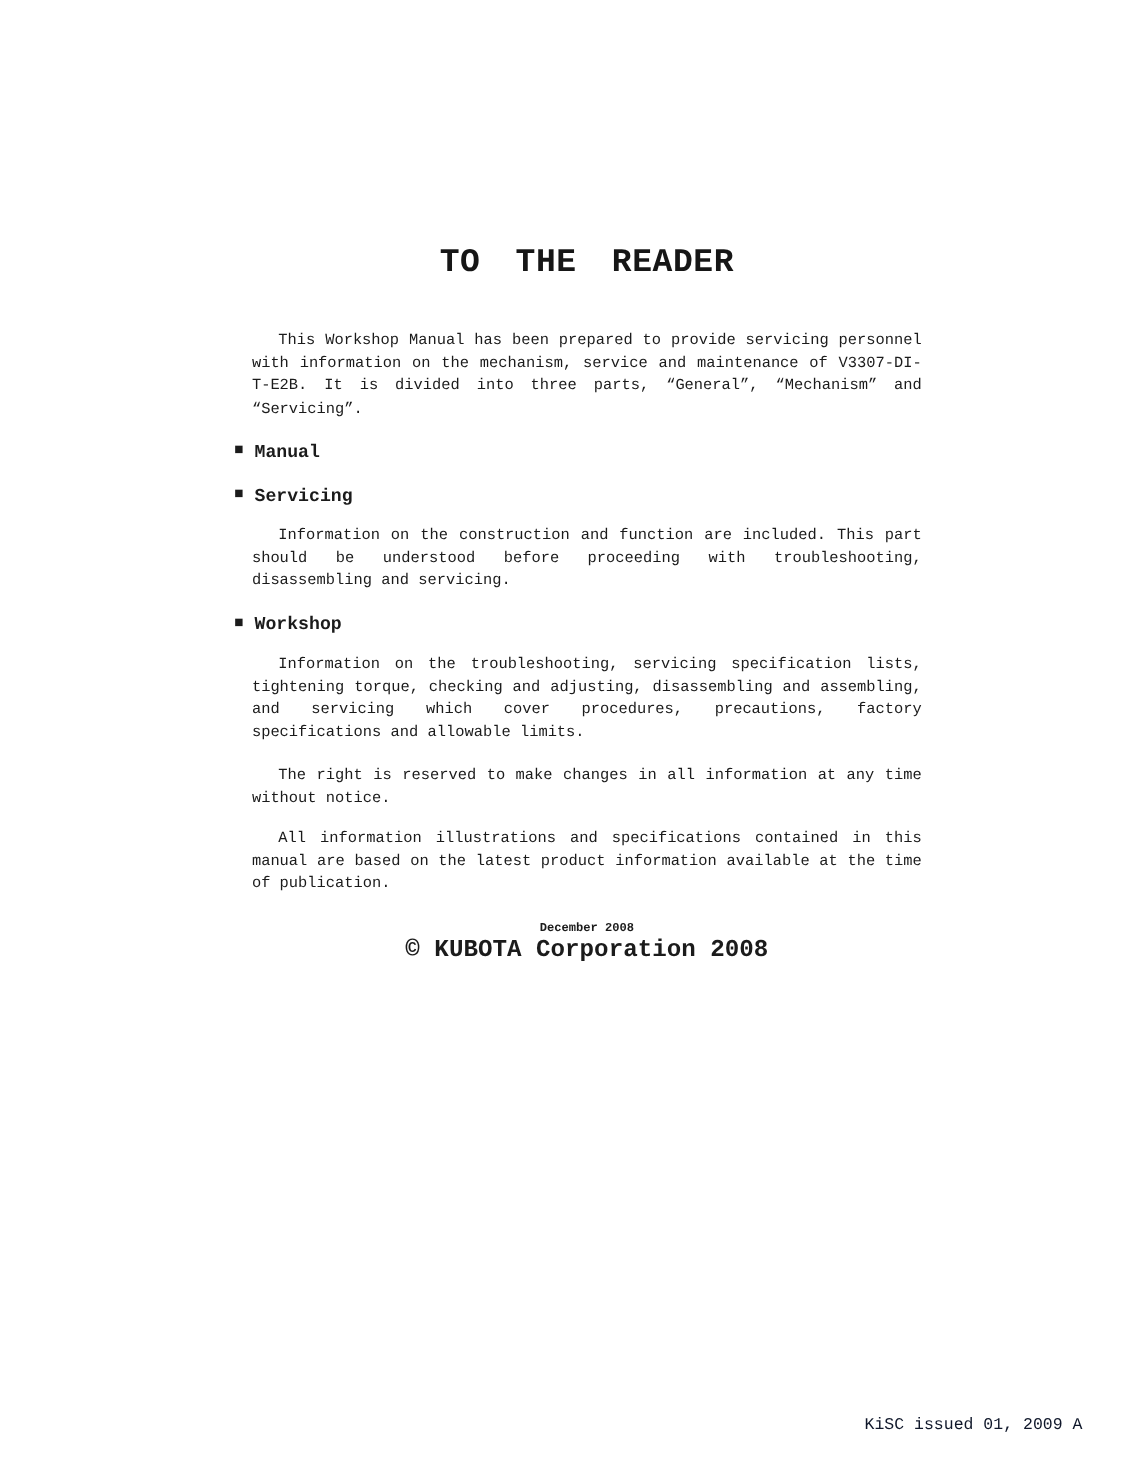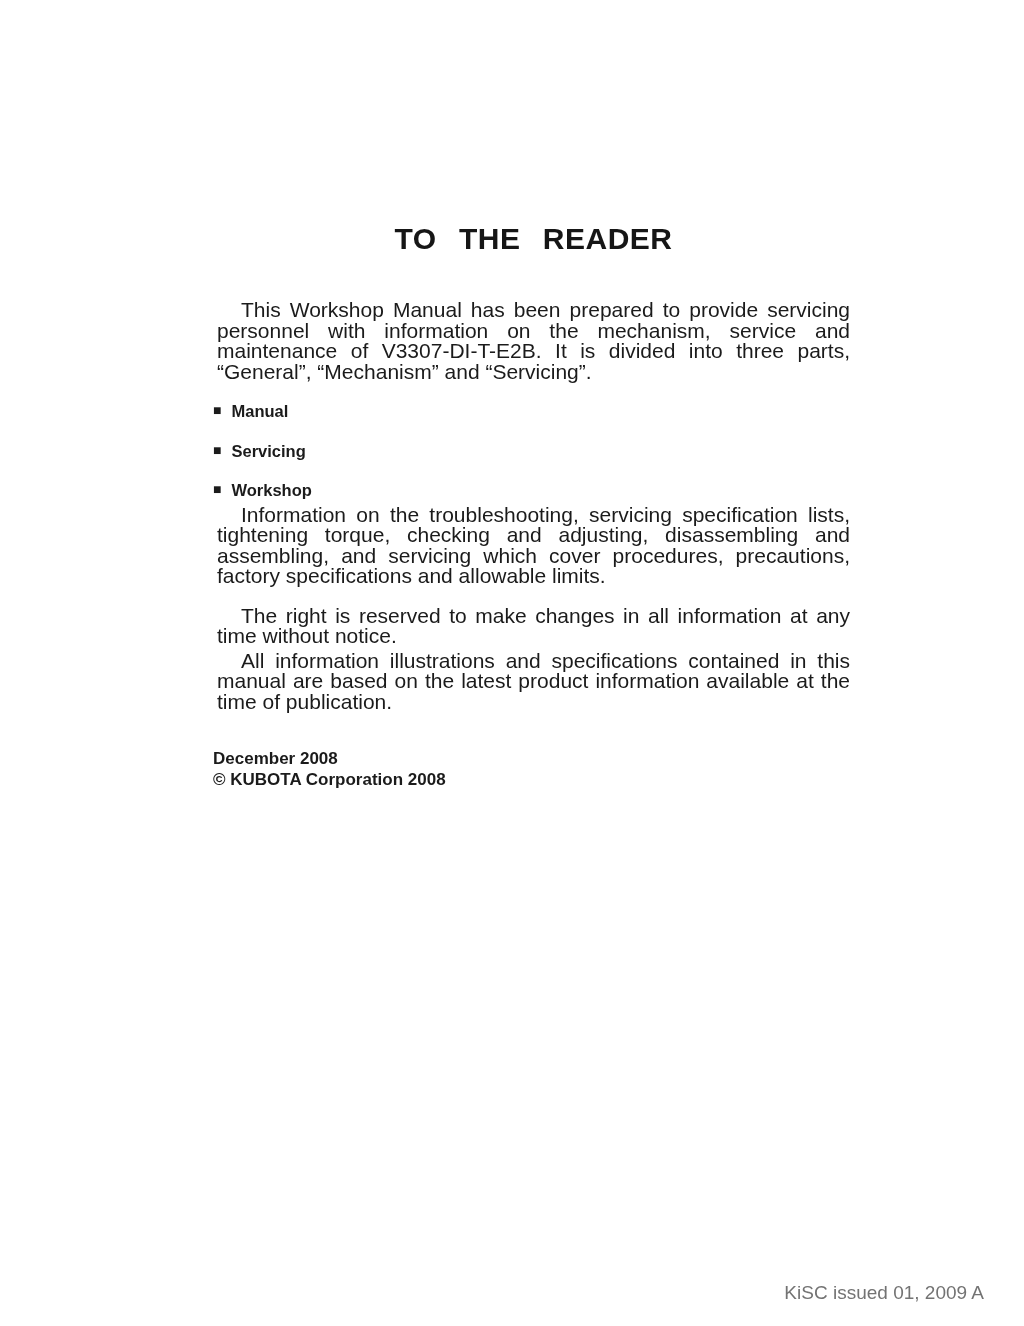--- a/index.html
+++ b/index.html
@@ -6,81 +6,81 @@
     margin: 0;
     padding: 0;
     background: #ffffff;
   }
   .page {
     position: relative;
     width: 1024px;
     height: 1326px;
     background: #ffffff;
     color: #1b1b1b;
-    font-family: Liberation Sans, sans-serif;
+    font-family: Liberation Mono, monospace;
     overflow: hidden;
   }
   .content {
     position: absolute;
     left: 213px;
     top: 222px;
     width: 641px;
   }
   .doc-title {
     font-size: 30px;
     font-weight: bold;
     text-align: center;
     letter-spacing: 0.5px;
     word-spacing: 0.45em;
     margin: 0 0 44px 0;
     color: #161616;
   }
   p.body {
-    font-size: 21px;
+    font-size: 14px;
     line-height: 20.5px;
     text-align: justify;
-    margin: 4px;
+    margin: 16px;
   }
   p.body.indent { text-indent: 24px; }
   section { margin-top: 19px; }
   .closing { margin-top: 19px; }
   .sec-heading {
     display: flex;
     align-items: center;
     font-weight: bold;
     font-size: 16.5px;
     line-height: 20.5px;
     margin: 0;
   }
   .sec-heading .bullet {
     font-size: 14px;
     margin-right: 10px;
     position: relative;
     top: -1px;
   }
   .date-line {
     font-weight: bold;
-    font-size: 17px;
+    font-size: 11px;
     line-height: 20.5px;
-    text-align: left;
-    margin-top: 37px;
+    text-align: center;
+    margin-top: 20px;
   }
   .copyright-line {
     font-weight: bold;
-    font-size: 17px;
+    font-size: 22px;
     line-height: 20.5px;
-    text-align: left;
+    text-align: center;
     margin-top: 0px;
   }
   .page-footer {
     position: absolute;
     right: 40px;
     bottom: 22px;
-    font-size: 19px;
-    color: #737373;
+    font-size: 15px;
+    color: #0f172a;
   }
 </style>
 </head>
 <body>
 
 <div class="page">
   <div class="content">
 
     <h1 class="doc-title">TO THE READER</h1>
 
@@ -91,20 +91,21 @@
         <span class="bullet">■</span>
         <span>Manual</span>
       </div>
     </section>
 
     <section>
       <div class="sec-heading">
         <span class="bullet">■</span>
         <span>Servicing</span>
       </div>
+      <p class="body indent">Information on the construction and function are included.  This part should be understood before proceeding with troubleshooting, disassembling and servicing.</p>
     </section>
 
     <section>
       <div class="sec-heading">
         <span class="bullet">■</span>
         <span>Workshop</span>
       </div>
       <p class="body indent">Information on the troubleshooting, servicing specification lists, tightening torque, checking and adjusting, disassembling and assembling, and servicing which cover procedures, precautions, factory specifications and allowable limits.</p>
     </section>
 

